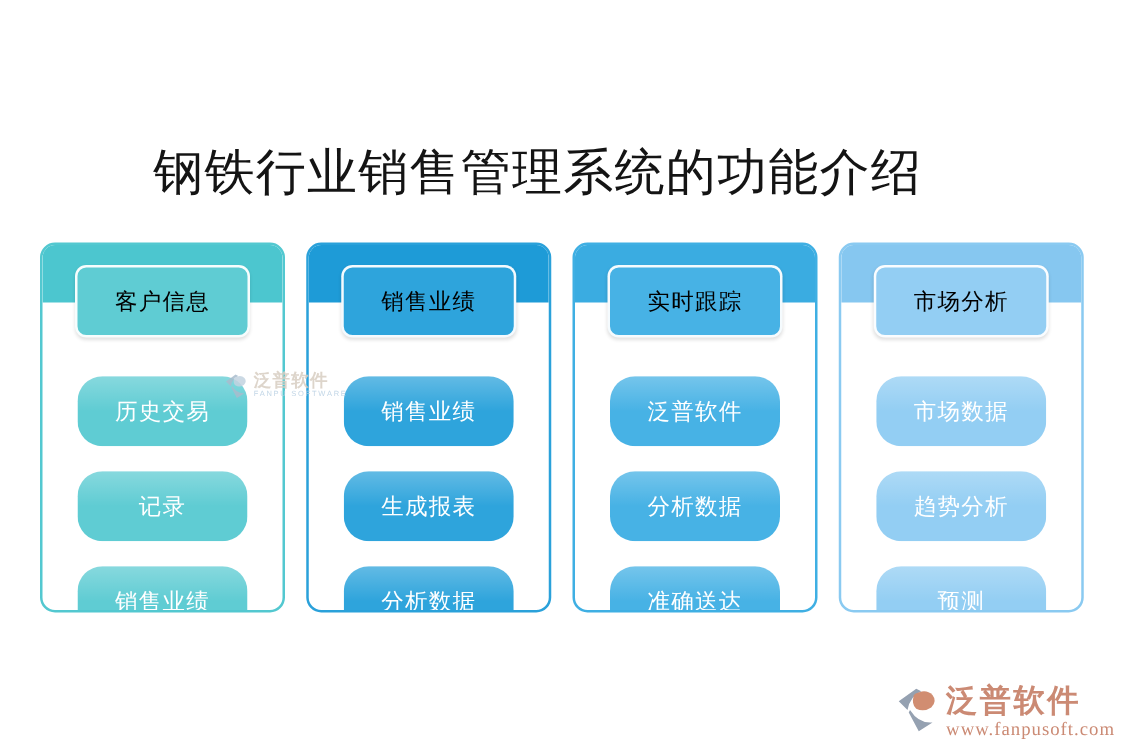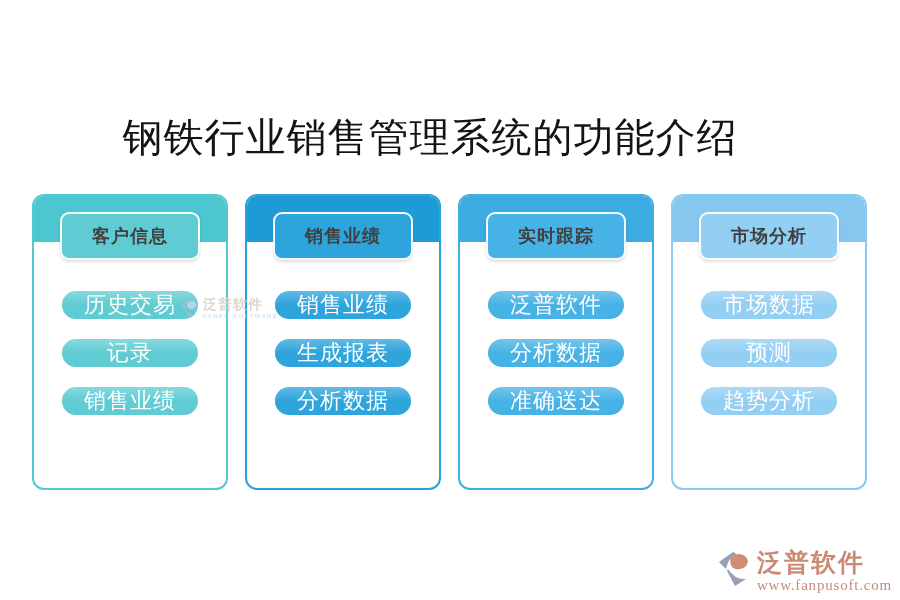--- a/index.html
+++ b/index.html
@@ -18,35 +18,35 @@
   .card{
     position:relative;width:196px;height:296px;box-sizing:border-box;
     border:2px solid var(--border);border-radius:12px;background:#fff;
     overflow:hidden;
   }
   .card .band{
     position:absolute;top:0;left:0;right:0;height:46px;
     background:var(--band);
   }
   .head-btn{
-    position:relative;z-index:2;margin:16px auto 0;width:140px;height:48px;
+    position:relative;z-index:2;margin:16px auto 0;width:140px;height:58px;
     box-sizing:border-box;display:flex;align-items:center;justify-content:center;
     background:var(--accent);border:2px solid rgba(255,255,255,0.95);
-    border-radius:9px;color:#404040;font-size:18px;font-weight:bold;
+    border-radius:9px;color:#000000;font-size:18px;font-weight:normal;
     letter-spacing:1px;box-shadow:0 2px 3px rgba(0,0,0,0.12);
   }
   .pills{
     position:relative;z-index:1;margin-top:31px;display:flex;
     flex-direction:column;align-items:center;gap:20px;
   }
   .pill{
-    width:136px;height:28px;box-sizing:border-box;border-radius:20px;
+    width:136px;height:56px;box-sizing:border-box;border-radius:20px;
     display:flex;align-items:center;justify-content:center;
     background:linear-gradient(180deg,rgba(255,255,255,0.25) 0%,rgba(255,255,255,0) 50%),var(--accent);
-    color:#fff;font-size:22px;letter-spacing:1px;
+    color:#fff;font-size:18px;letter-spacing:1px;
     font-family:"Liberation Serif","DejaVu Serif",serif;
   }
   .watermark{
     position:absolute;left:178px;top:297px;z-index:3;display:flex;
     align-items:flex-start;gap:3px;opacity:0.85;pointer-events:none;
   }
   .watermark .wm-text{display:flex;flex-direction:column;line-height:1;}
   .wm-name{
     font-size:14px;font-weight:bold;color:#d8cec2;letter-spacing:1px;
     font-family:"Liberation Sans",sans-serif;
@@ -104,22 +104,22 @@
         <div class="pill">分析数据</div>
         <div class="pill">准确送达</div>
       </div>
     </div>
 
     <div class="card" style="--band: #86c7f0; --accent: #93cef3; --border: #8acaf1;">
       <div class="band"></div>
       <div class="head-btn">市场分析</div>
       <div class="pills">
         <div class="pill">市场数据</div>
+        <div class="pill">趋势分析</div>
         <div class="pill">预测</div>
-        <div class="pill">趋势分析</div>
       </div>
     </div>
 
   </div>
 
   <div class="watermark">
     <span>
       <svg width="22" height="24" viewBox="0 0 40 42">
         <path d="M19 4 L5 14 L12 21 Q14 10 23 6 Z" fill="#a9bccd"></path>
         <path d="M17 9 Q26 3 32 9 Q36 14 31 19 Q25 23 19 20 Q15 17 17 9 Z" fill="#c3d3e0"></path>

